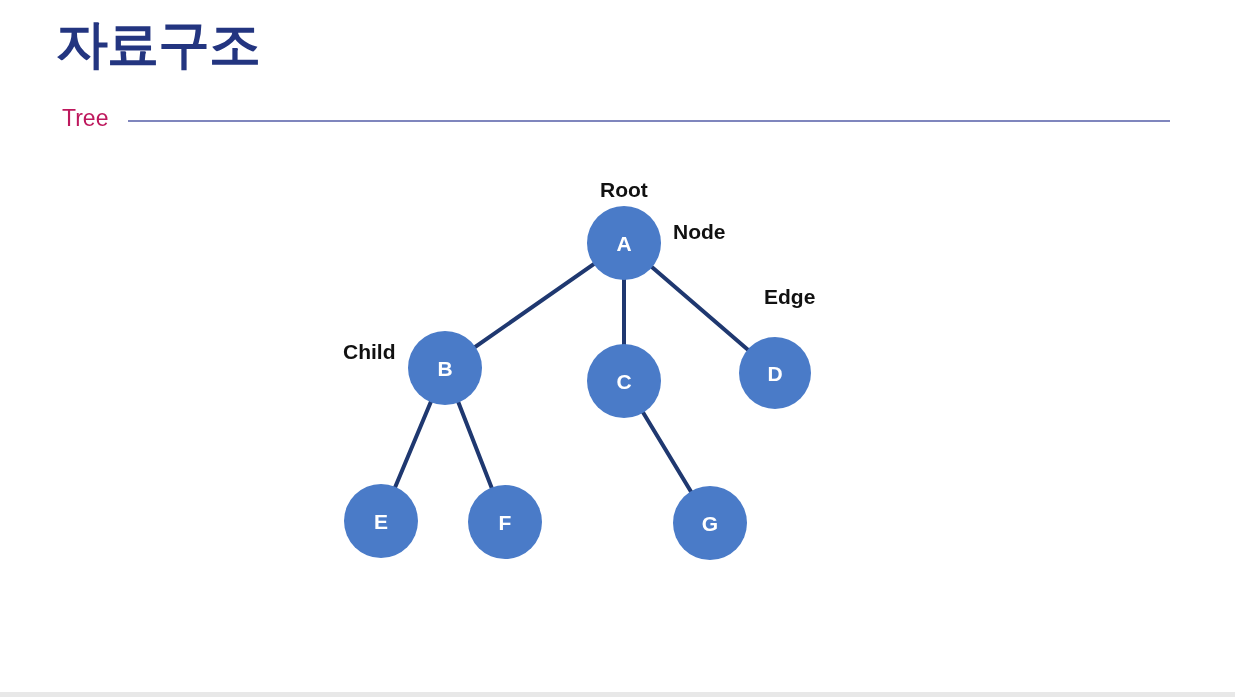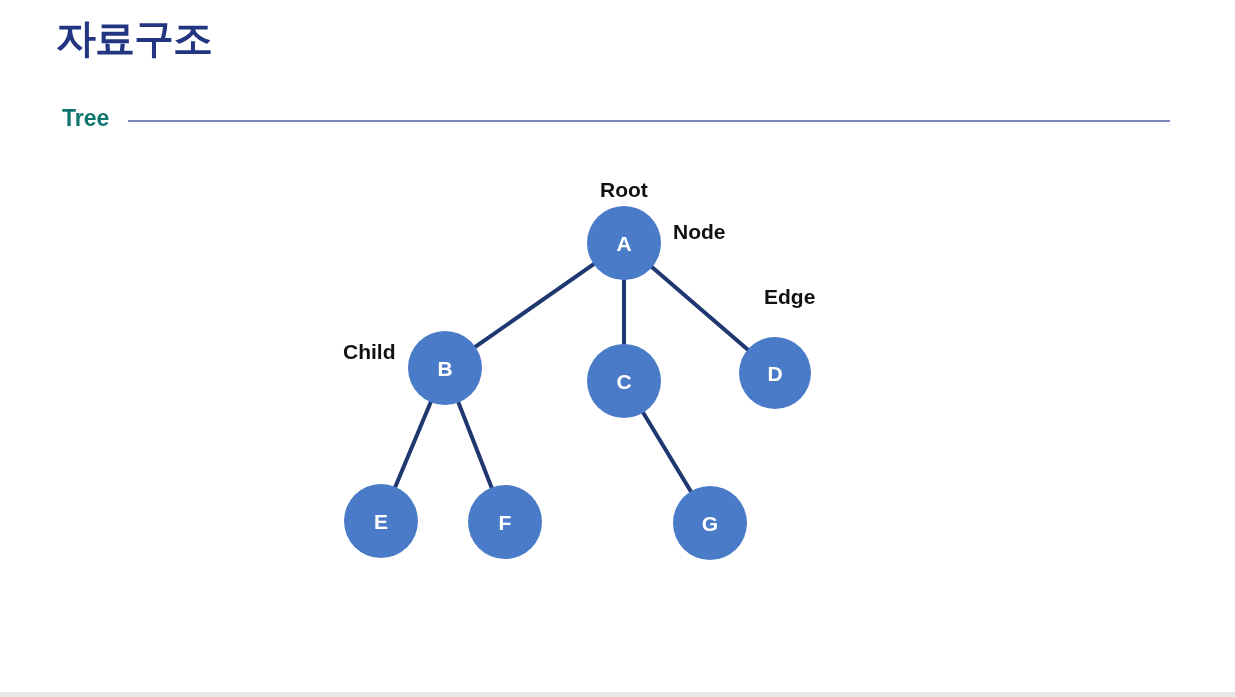--- a/index.html
+++ b/index.html
@@ -14,33 +14,33 @@
   .slide {
     position: relative;
     width: 1235px;
     height: 697px;
     background: #ffffff;
   }
   .slide-title {
     position: absolute;
     left: 56px;
     top: 16px;
-    font-size: 40px;
+    font-size: 52px;
     font-weight: 900;
     letter-spacing: -1px;
     color: #233580;
     line-height: 1.1;
   }
   .slide-subtitle {
     position: absolute;
     left: 62px;
     top: 105px;
     font-size: 23px;
-    font-weight: 700;
-    color: #0f766e;
+    font-weight: 400;
+    color: #be185d;
   }
   .subtitle-divider {
     position: absolute;
     left: 128px;
     top: 120px;
     width: 1042px;
     height: 2px;
     background: #7f86bd;
   }
   .diagram-svg {

